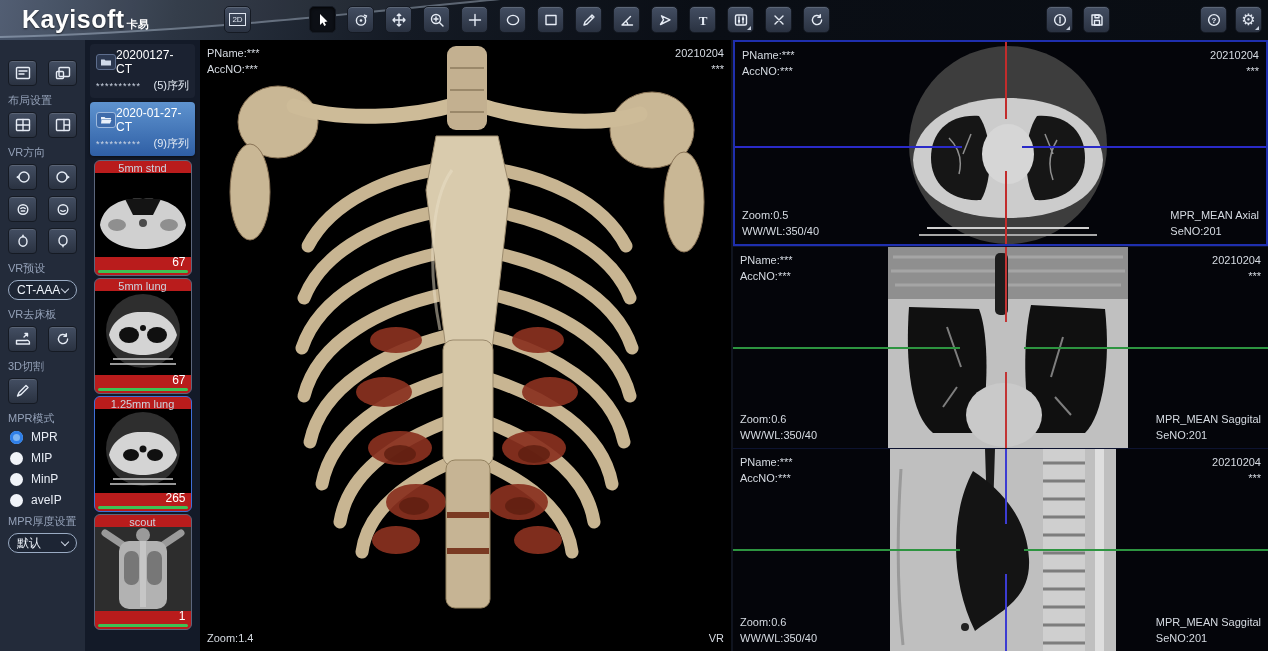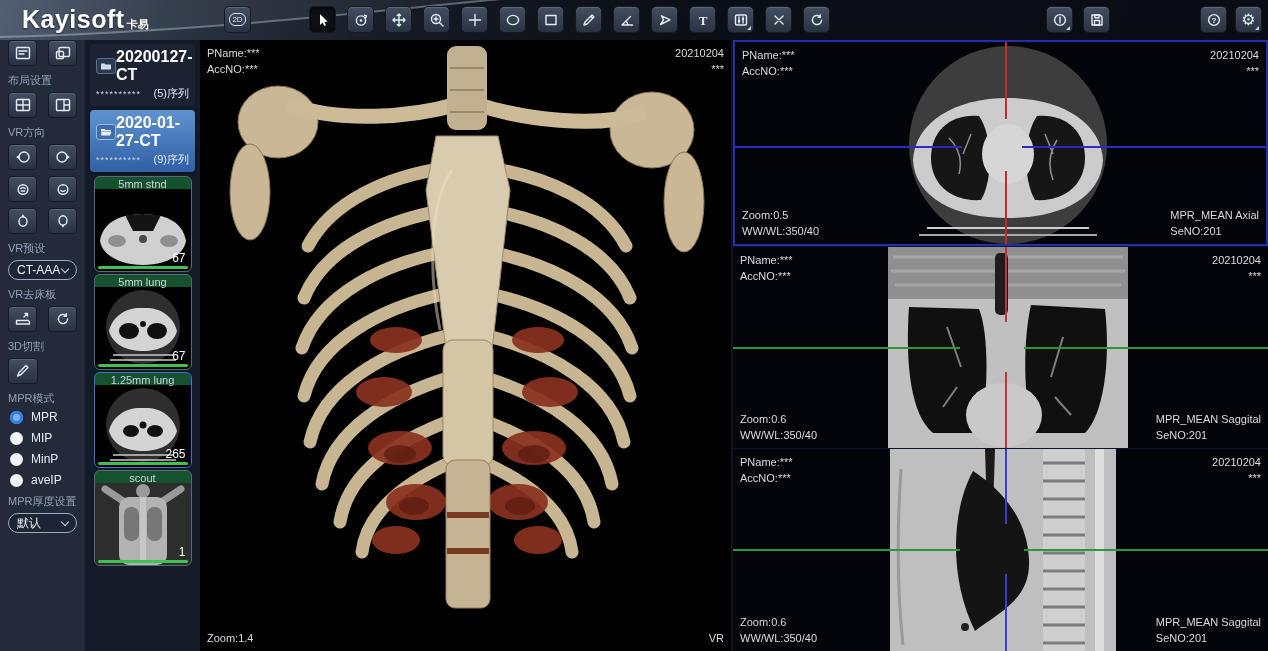--- a/index.html
+++ b/index.html
@@ -21,27 +21,27 @@
   .rgroup-b { right:6px; gap:8px; }
   .tbtn { position:relative; width:27px; height:27px; border-radius:5px;
     background:linear-gradient(#48526600,#48526600), linear-gradient(#434e62,#2a3241);
     border:1px solid #151a23; box-shadow:inset 0 1px 0 rgba(255,255,255,.14);
     display:flex; align-items:center; justify-content:center; color:#e3e9f3; cursor:pointer; }
   .tbtn.active { background:#0c0f15; box-shadow:inset 0 1px 3px rgba(0,0,0,.8); }
   .tbtn svg { display:block; }
   .ic { stroke:#e6ecf5; fill:none; stroke-width:1.4; stroke-linecap:round; stroke-linejoin:round; }
   .caret::after { content:""; position:absolute; right:2px; bottom:2px;
     border-left:4px solid transparent; border-bottom:4px solid #c9d1de; }
-  .glyph2d { font-size:8px; font-weight:normal; border:1px solid #dfe5ef; border-radius:6px;
+  .glyph2d { font-size:8px; font-weight:normal; border:1px solid #dfe5ef; border-radius:0;
     padding:1px 2px; color:#dfe5ef; }
   .gearglyph { font-size:16px; color:#dfe5ef; line-height:1; }
 
   
   .main { display:flex; height:611px; width:100%; }
-  .sidebar { width:85px; background:#232b3a; padding-top:0; flex:none; }
+  .sidebar { width:85px; background:#232b3a; padding-top:20px; flex:none; }
   .thumbcol { width:115px; background:#131a28; flex:none; padding-top:2px; }
   .vrpanel { flex:1; position:relative; background:#000; border-right:2px solid #10141f; overflow:hidden; }
   .rightcol { width:535px; flex:none; display:flex; flex-direction:column; background:#05070d; }
 
   
   .slabel { font-size:11px; color:#94a1b8; margin:7px 0 4px 8px; white-space:nowrap; }
   .sbrow { display:flex; gap:11px; padding:0 8px; margin-bottom:6px; }
   .sbtn { width:30px; height:26px; border-radius:4px; background:linear-gradient(#434e62,#2a3241);
     border:1px solid #151a23; box-shadow:inset 0 1px 0 rgba(255,255,255,.13);
     display:flex; align-items:center; justify-content:center; cursor:pointer; }
@@ -55,27 +55,27 @@
   .radio.sel { background:#2f7fe8; box-shadow:inset 0 0 0 3px #2f7fe8, inset 0 0 0 9px #7db4f2; }
   .radio-label { font-size:12px; color:#e8edf5; }
 
   
   .series { margin:2px 5px 4px; border-radius:4px; padding:4px 6px 5px; background:#1b2231; cursor:pointer; }
   .series.sel { background:linear-gradient(#5e93cf,#2f5fa5); box-shadow:0 1px 3px rgba(0,0,0,.5); }
   .series .row { display:flex; justify-content:space-between; align-items:center; }
   .folder-chip { width:20px; height:16px; border-radius:3px; background:#2c3850; border:1px solid #5d6d8d;
     display:flex; align-items:center; justify-content:center; flex:none; }
   .series.sel .folder-chip { background:#3f6cab; border-color:#9db9dd; }
-  .series-title { font-size:16px; color:#fff;font-weight:bold; }
+  .series-title { font-size:12px; color:#fff; }
   .series-stars { font-size:9px; color:#cdd5e3; letter-spacing:1px; margin-top:3px; }
   .series-count { font-size:11px; color:#e2e9f2; margin-top:2px; }
 
   
-  .thumb { width:98px; height:96px; margin:2px auto; position:relative; border:1px solid #5c667c;
-    border-radius:6px; background:#14532d; overflow:hidden; cursor:pointer; }
+  .thumb { width:98px; height:116px; margin:2px auto; position:relative; border:1px solid #5c667c;
+    border-radius:6px; background:#b91c1c; overflow:hidden; cursor:pointer; }
   .thumb.sel { border-color:#3f6fd8; }
   .thumb-label { position:absolute; top:1px; left:0; width:100%; text-align:center;
     font-size:11px; color:#ccd3de; z-index:2; }
   .thumb-num { position:absolute; right:5px; bottom:6px; font-size:12px; color:#fff; z-index:2; }
   .thumb-bar { position:absolute; left:3px; right:3px; bottom:2px; height:3px;
     background:#3ec254; border-radius:2px; z-index:2; }
   .thumb svg { position:absolute; left:0; top:12px; }
 
   
   .ov { position:absolute; font-size:11px; color:#d6dbe2; line-height:16px; z-index:5; }

